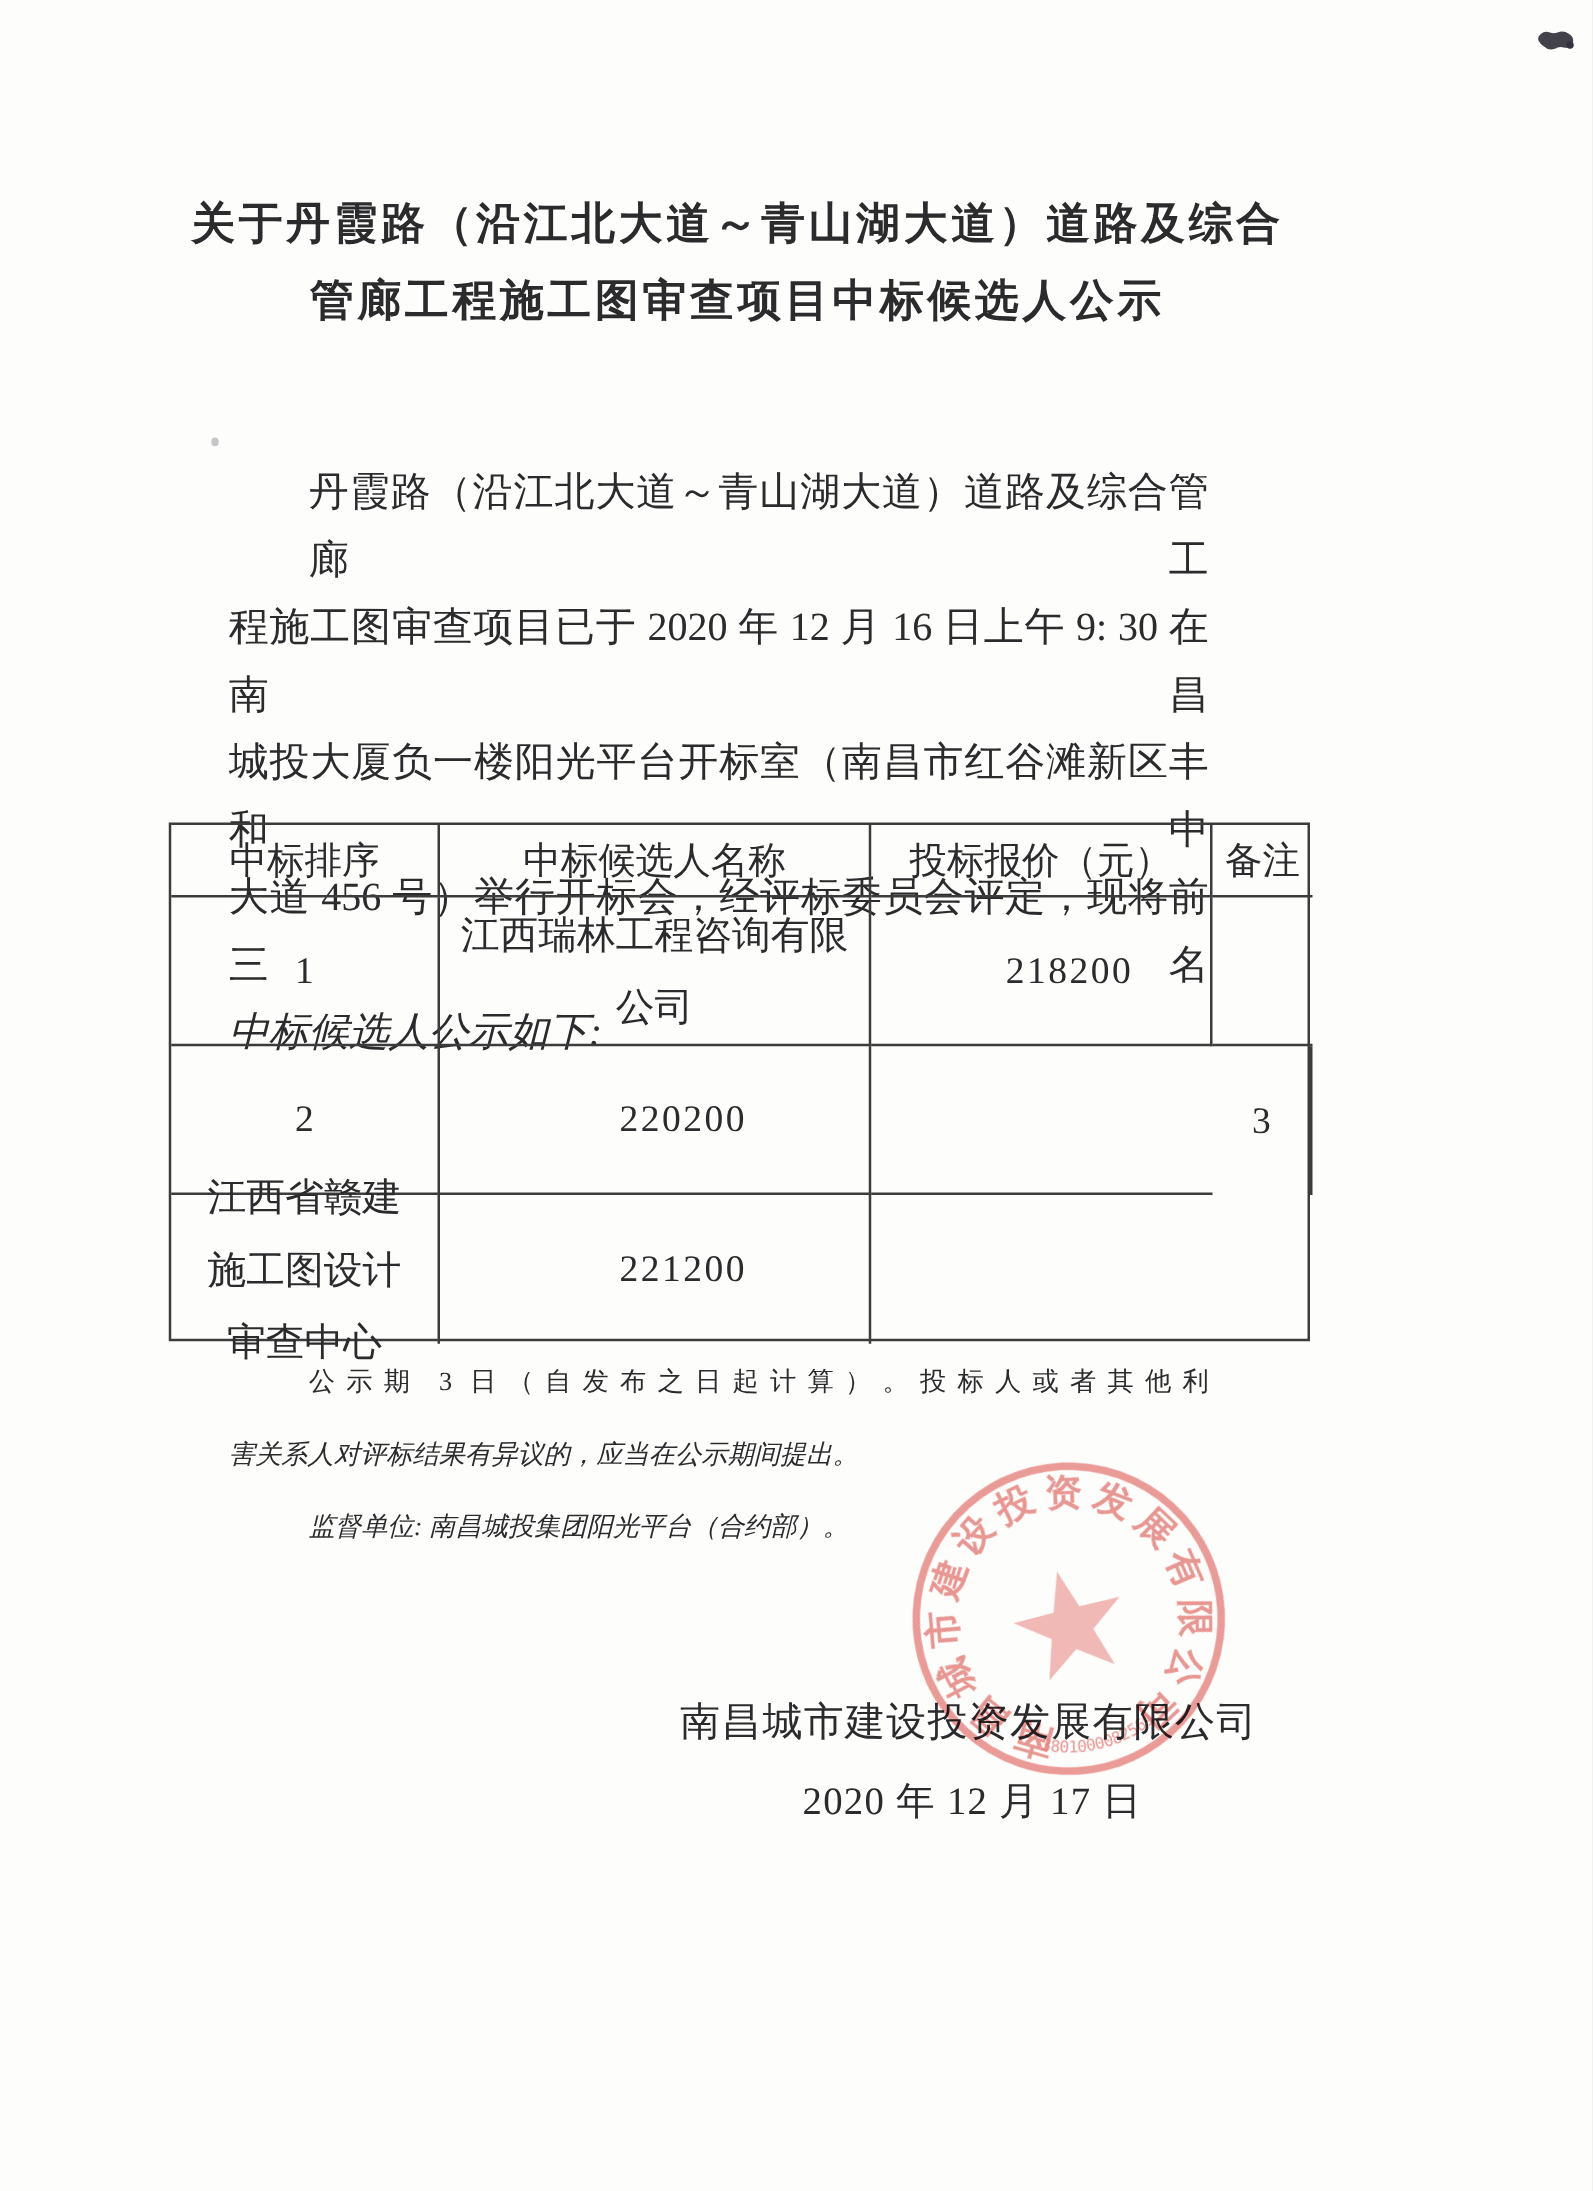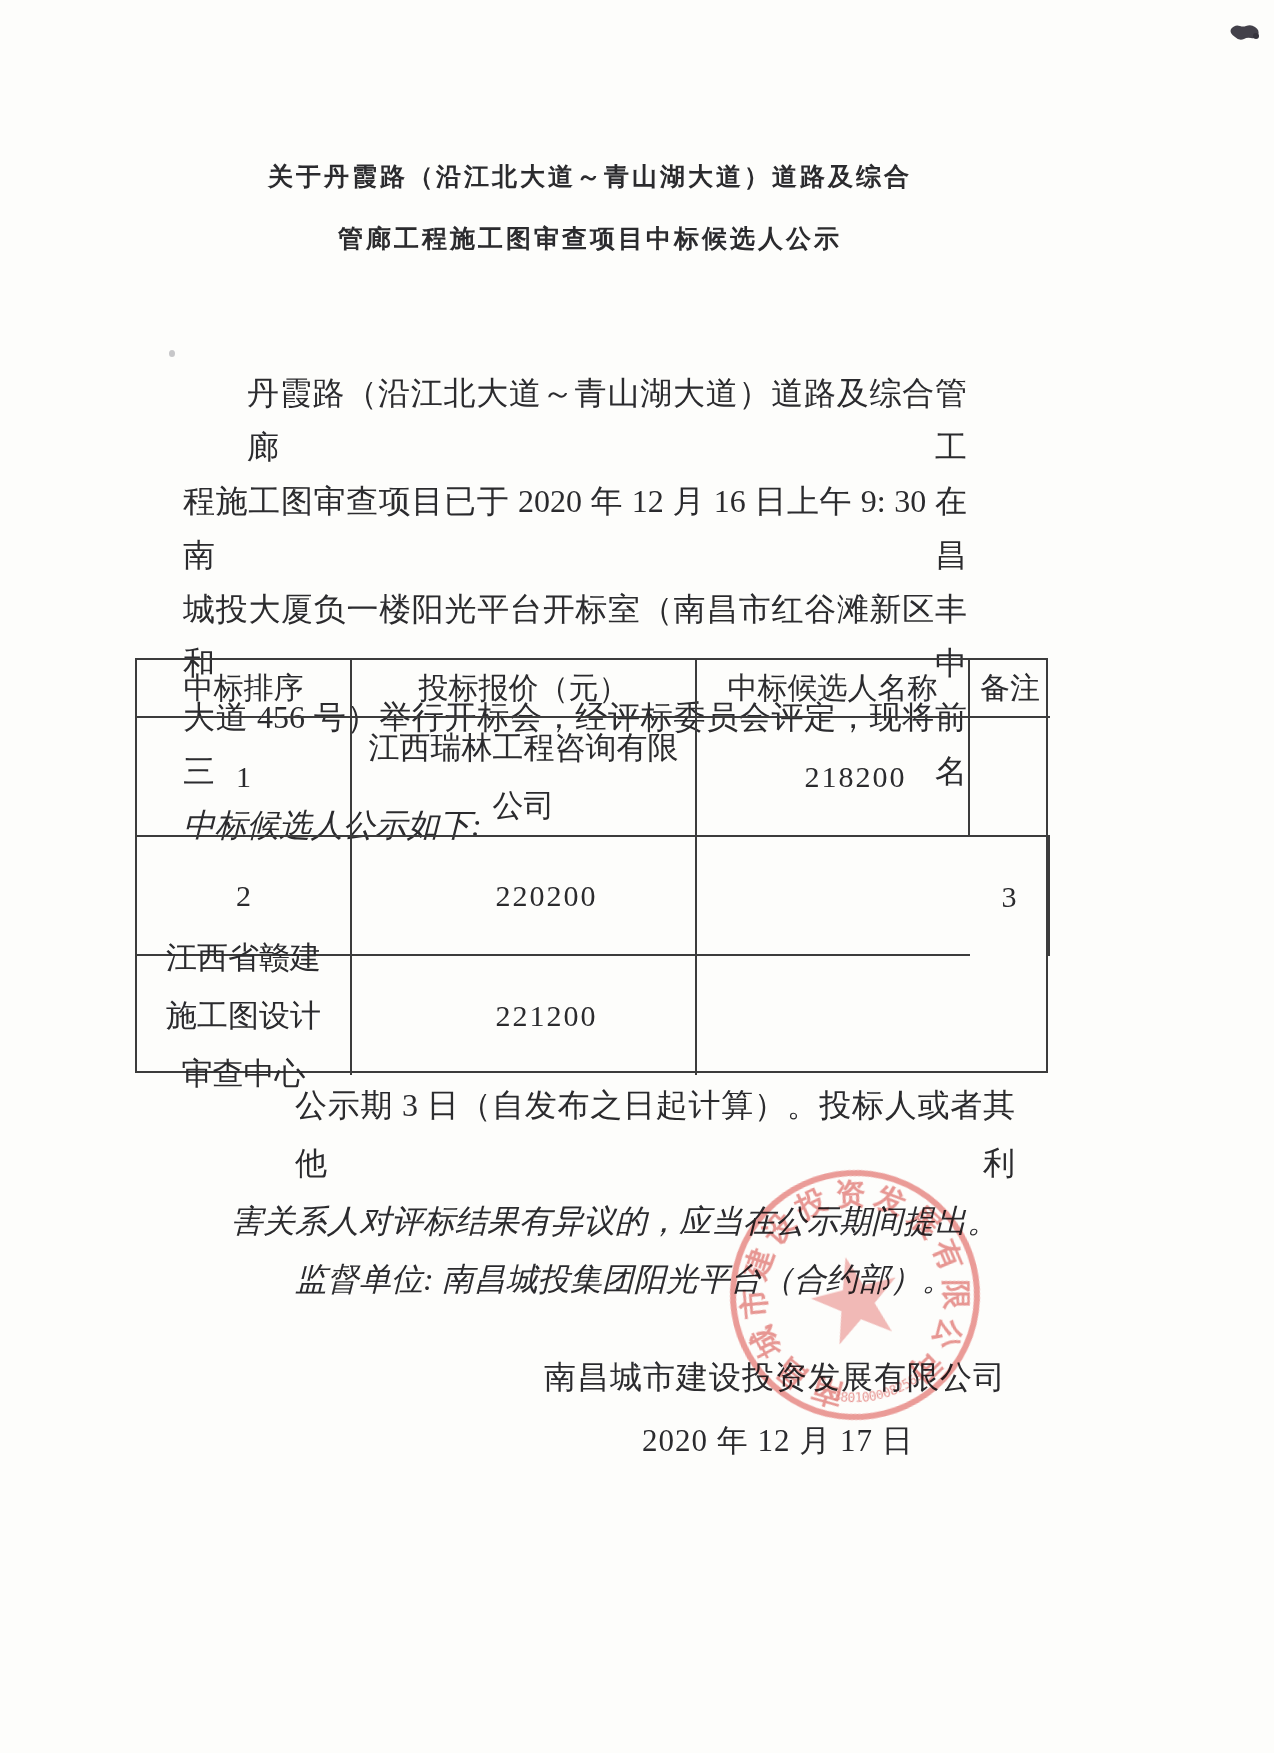--- a/index.html
+++ b/index.html
@@ -6,30 +6,30 @@
   .page{
     position:relative;
     width:1274px;height:1753px;
     background:#fdfdfb;
     font-family:"Liberation Serif","DejaVu Serif",serif;
     color:#2b2b2e;
     overflow:hidden;
   }
   .title{
     position:absolute;top:148px;left:120px;width:940px;
-    text-align:center;font-size:25px;font-weight:bold;
-    line-height:62px;letter-spacing:3px;font-family:Liberation Mono, monospace;
+    text-align:center;font-size:35px;font-weight:bold;
+    line-height:62px;letter-spacing:3px;
   }
   .intro{
     position:absolute;top:366px;left:183px;width:784px;
     font-size:32px;line-height:54px;
   }
   .closing{
     position:absolute;top:1076px;left:183px;width:784px;
-    font-size:32px;line-height:58px;margin-left:48px;
+    font-size:21px;line-height:58px;
   }
   .line{
     text-align:justify;text-align-last:justify;text-justify:inter-character;
     white-space:normal;
   }
   .line.no-just{text-align:left;text-align-last:auto;font-style:italic;}
   .indent{padding-left:64px;}
 
   .bid-table{
     position:absolute;top:642px;left:135px;width:913px;height:415px;
@@ -107,22 +107,22 @@
   <div class="intro">
     <div class="line indent">丹霞路（沿江北大道～青山湖大道）道路及综合管廊工</div>
     <div class="line">程施工图审查项目已于 2020 年 12 月 16 日上午 9: 30 在南昌</div>
     <div class="line">城投大厦负一楼阳光平台开标室（南昌市红谷滩新区丰和中</div>
     <div class="line">大道 456 号）举行开标会，经评标委员会评定，现将前三名</div>
     <div class="line no-just">中标候选人公示如下:</div>
   </div>
 
   <div class="bid-table">
     <div class="cell">中标排序</div>
+    <div class="cell">中标候选人名称</div>
     <div class="cell">投标报价（元）</div>
-    <div class="cell">中标候选人名称</div>
     <div class="cell last-col">备注</div>
 
     <div class="cell">1</div>
     <div class="cell name">江西瑞林工程咨询有限公司</div>
     <div class="cell price">218200</div>
     <div class="cell last-col"></div>
 
     <div class="cell">2</div>
     <div class="cell price">220200</div>
     <div class="cell last-col"></div>

